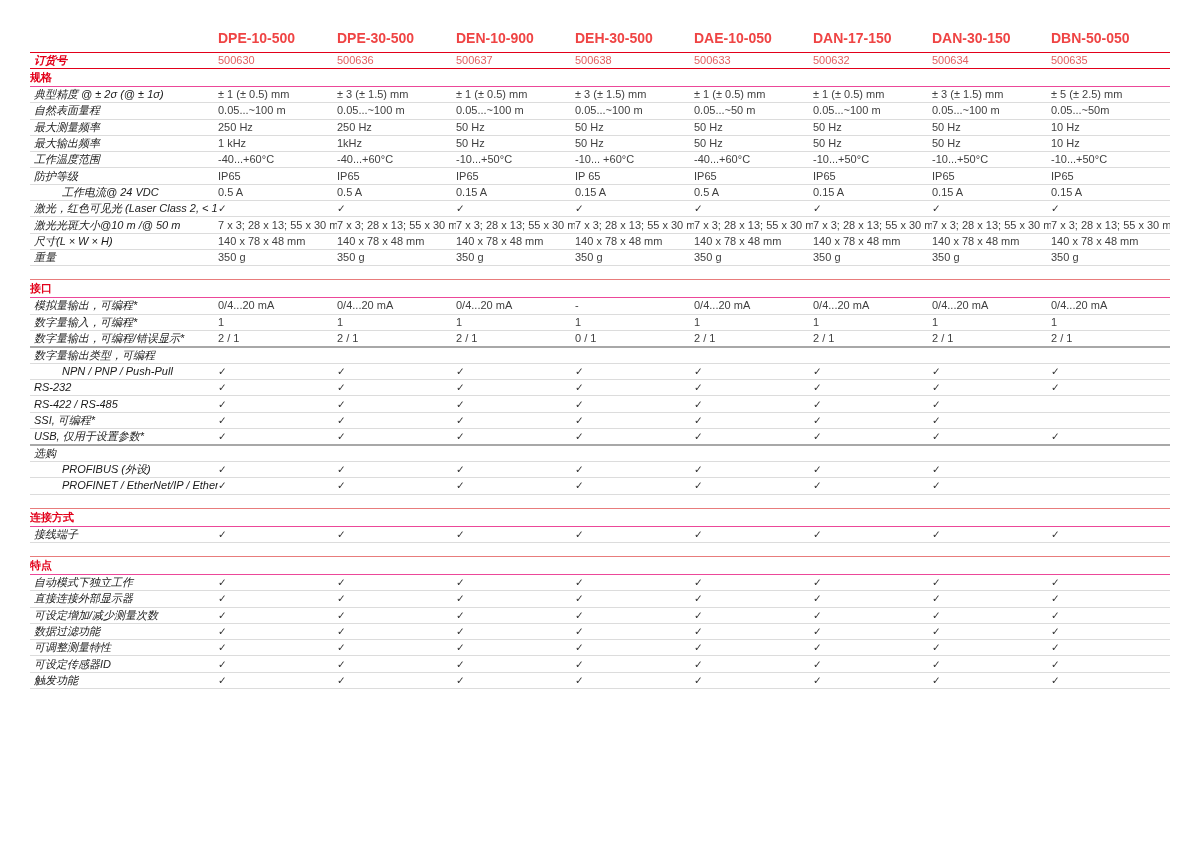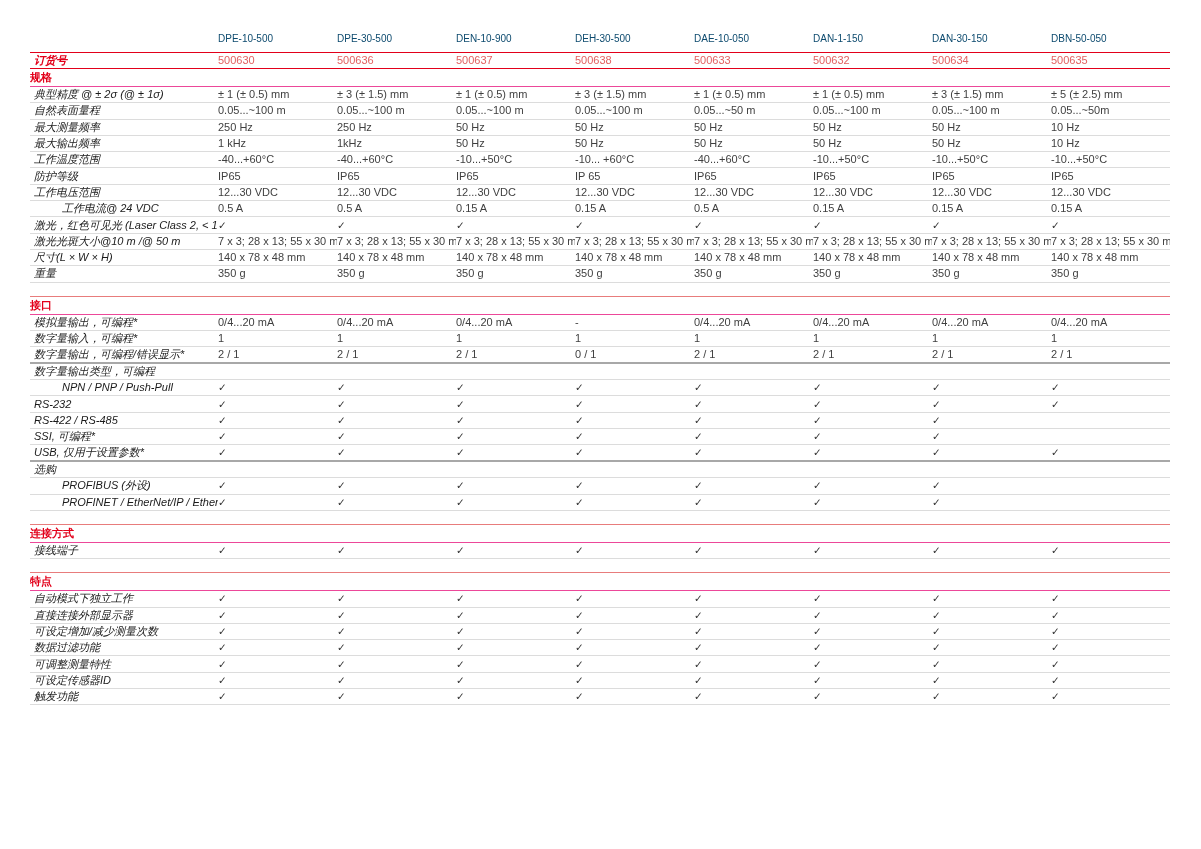--- a/index.html
+++ b/index.html
@@ -4,21 +4,21 @@
 <style>
   html,body{margin:0;padding:0;background:#ffffff;}
   .page{position:relative;width:1201px;height:849px;background:#fff;overflow:hidden;
         font-family:"Liberation Sans","DejaVu Sans",sans-serif;}
   table{border-collapse:collapse;table-layout:fixed;width:1140px;margin:26px 0 0 30px;}
   td,th{padding:0 4px 0 0;font-size:11px;line-height:15px;vertical-align:middle;
         white-space:nowrap;overflow:hidden;text-align:left;font-weight:normal;color:#3f3f3f;}
   col.c-label{width:188px;}
   col.c-val{width:119px;}
   
-  tr.prod-row th{color:#0c4a6e;font-weight:normal;font-size:10px;padding-bottom:6px;height:20px;vertical-align:bottom;}
+  tr.prod-row th{color:#ef4444;font-weight:bold;font-size:14px;padding-bottom:6px;height:20px;vertical-align:bottom;}
   
   tr.order-row td{border-top:1px solid #e2001a;border-bottom:1px solid #e2001a;height:15px;color:#e26060;}
   tr.order-row td.lbl{color:#e2001a;font-weight:bold;}
   
   tr.title-row td{border-top:1px solid #e87c7c;border-bottom:1px solid #ec4899;
         color:#e2001a;font-weight:bold;height:17px;}
   
   tr.data-row{height:16.3px;}
   tr.data-row td{border-bottom:1px solid #dcdcdc;}
   tr.data-row.thick td{border-bottom:2px solid #a8a8a8;}
@@ -44,21 +44,21 @@
         <col class="c-val">
     </colgroup>
     <thead>
       <tr class="prod-row">
         <th class="lbl"></th>
         <th>DPE-10-500</th>
         <th>DPE-30-500</th>
         <th>DEN-10-900</th>
         <th>DEH-30-500</th>
         <th>DAE-10-050</th>
-        <th>DAN-1-150</th>
+        <th>DAN-17-150</th>
         <th>DAN-30-150</th>
         <th>DBN-50-050</th>
       </tr>
       <tr class="order-row">
         <td class="lbl">订货号</td>
         <td>500630</td>
         <td>500636</td>
         <td>500637</td>
         <td>500638</td>
         <td>500633</td>
@@ -134,31 +134,20 @@
           <td>IP65</td>
           <td>IP65</td>
           <td>IP65</td>
           <td>IP 65</td>
           <td>IP65</td>
           <td>IP65</td>
           <td>IP65</td>
           <td>IP65</td>
         </tr>
         <tr class="data-row">
-          <td class="lbl">工作电压范围</td>
-          <td>12...30 VDC</td>
-          <td>12...30 VDC</td>
-          <td>12...30 VDC</td>
-          <td>12...30 VDC</td>
-          <td>12...30 VDC</td>
-          <td>12...30 VDC</td>
-          <td>12...30 VDC</td>
-          <td>12...30 VDC</td>
-        </tr>
-        <tr class="data-row">
           <td class="lbl indent">工作电流@ 24 VDC</td>
           <td>0.5 A</td>
           <td>0.5 A</td>
           <td>0.15 A</td>
           <td>0.15 A</td>
           <td>0.5 A</td>
           <td>0.15 A</td>
           <td>0.15 A</td>
           <td>0.15 A</td>
         </tr>

